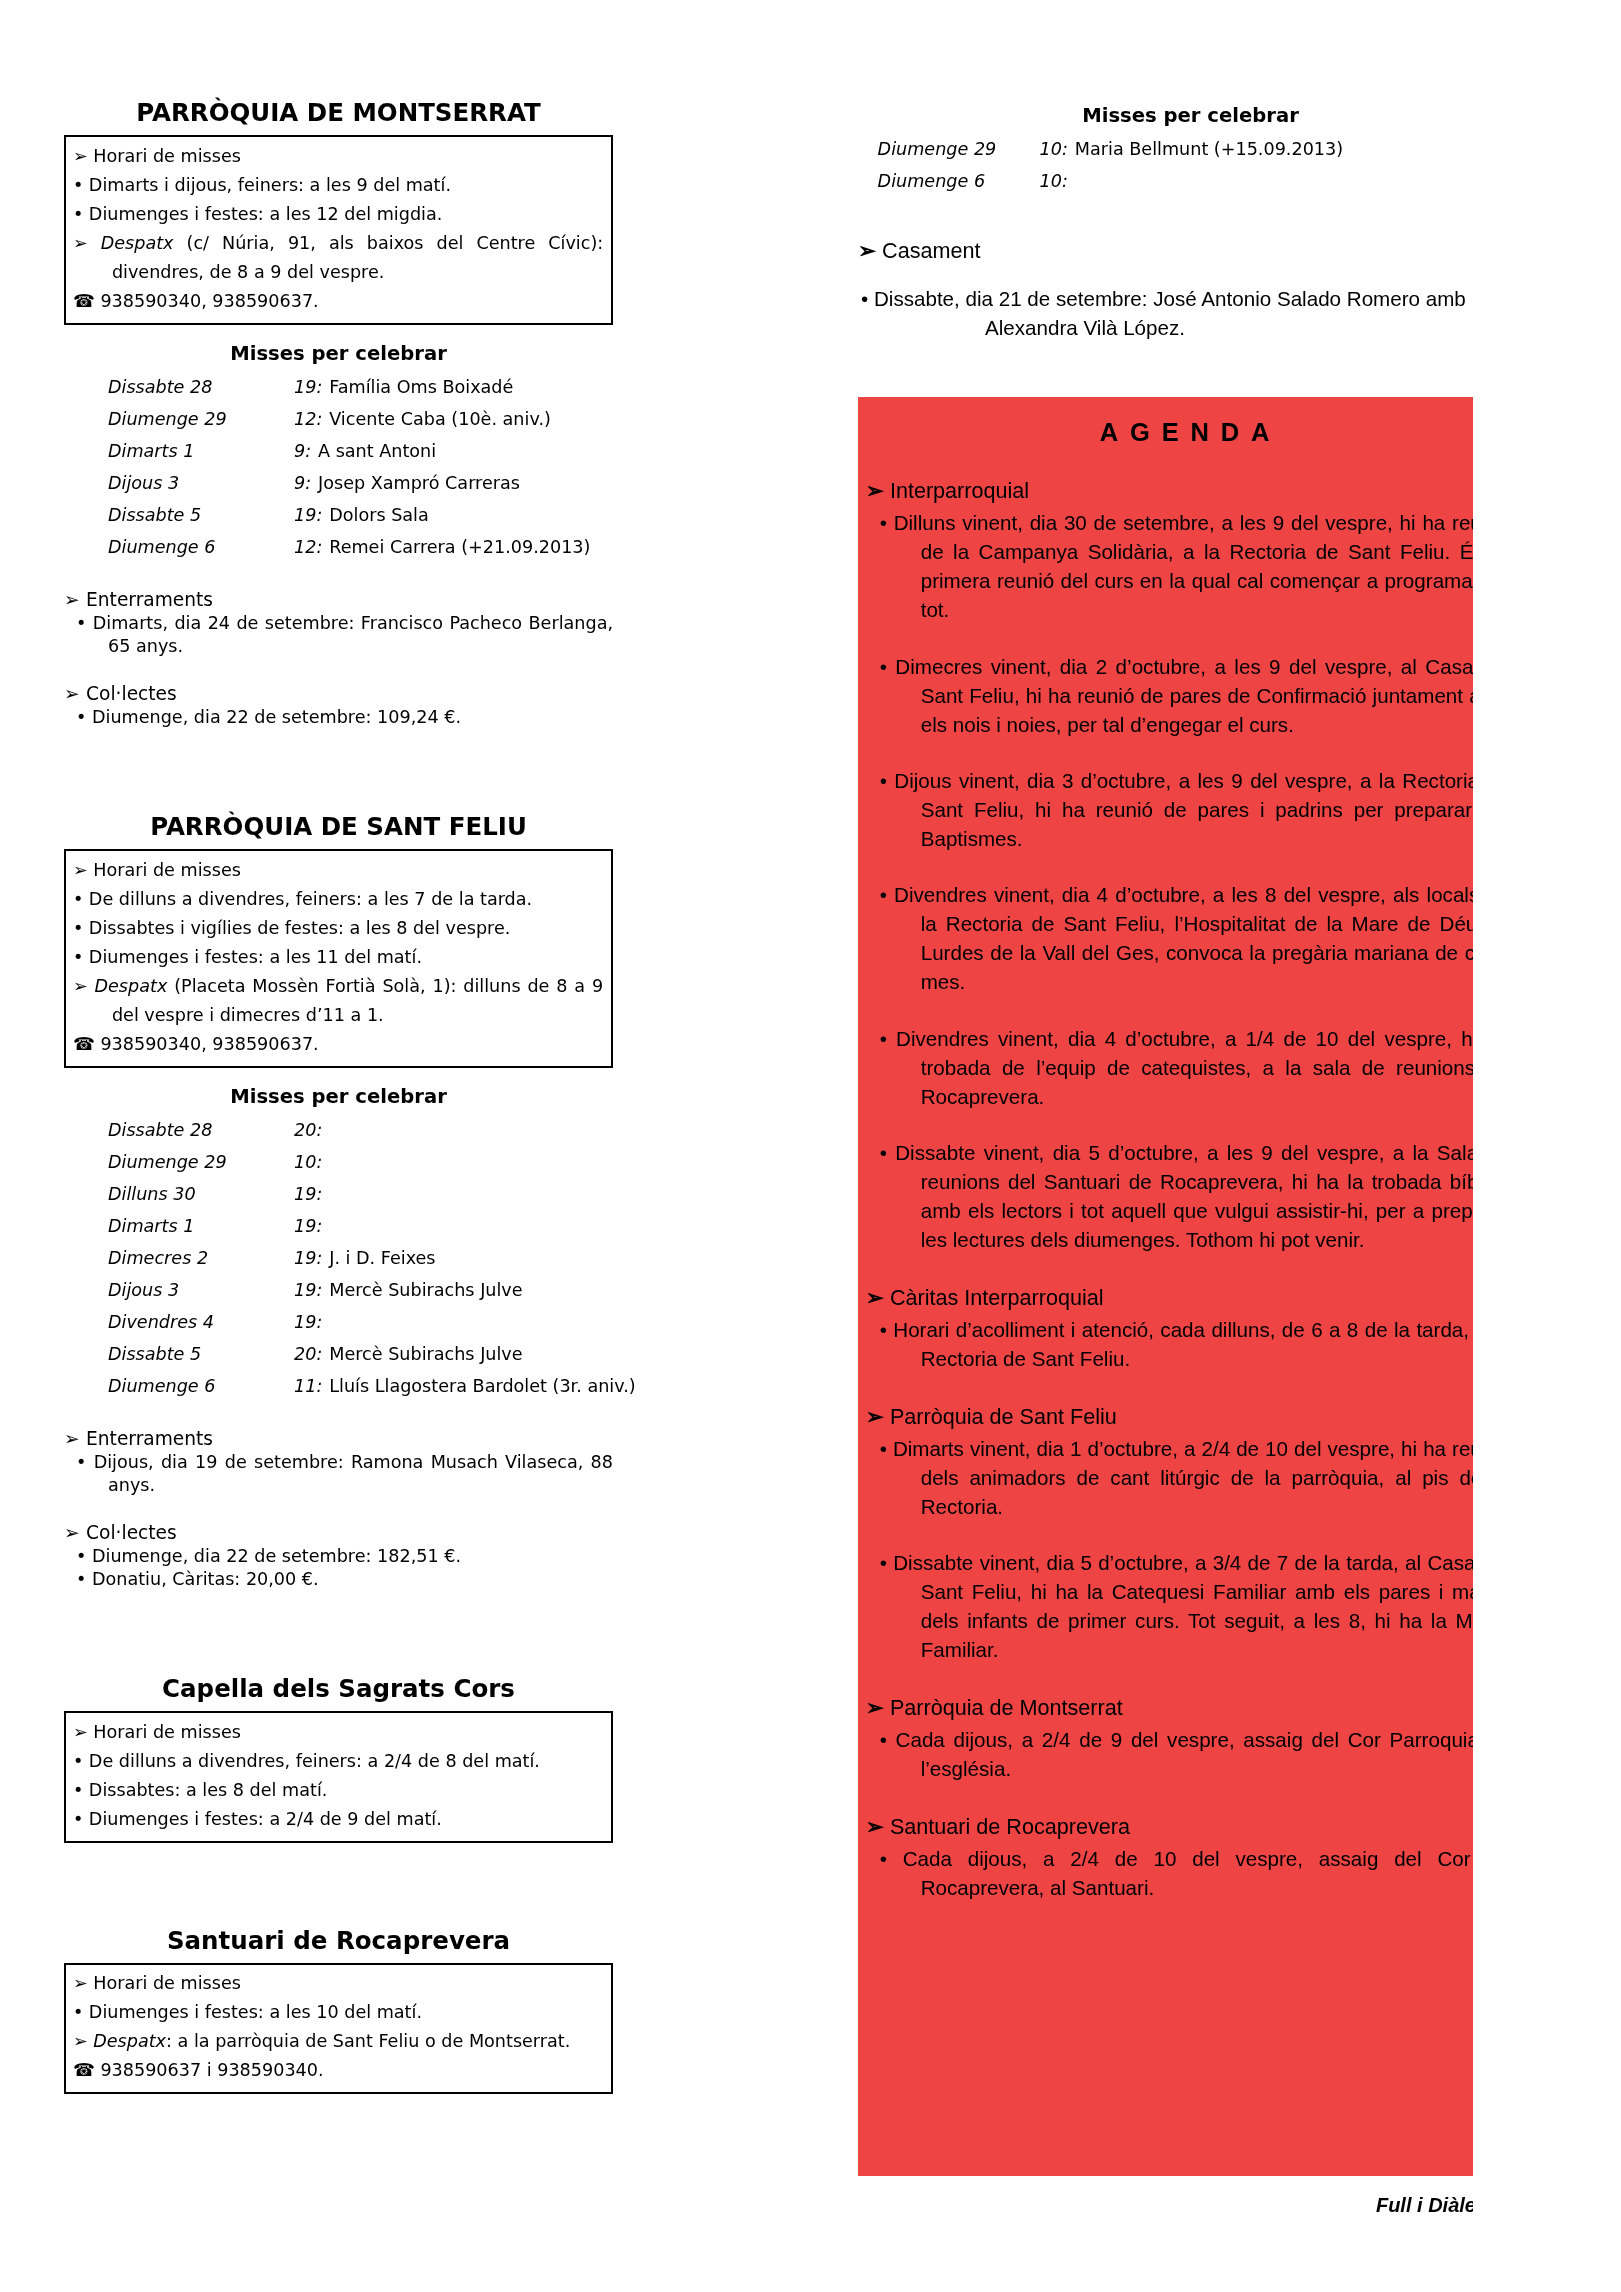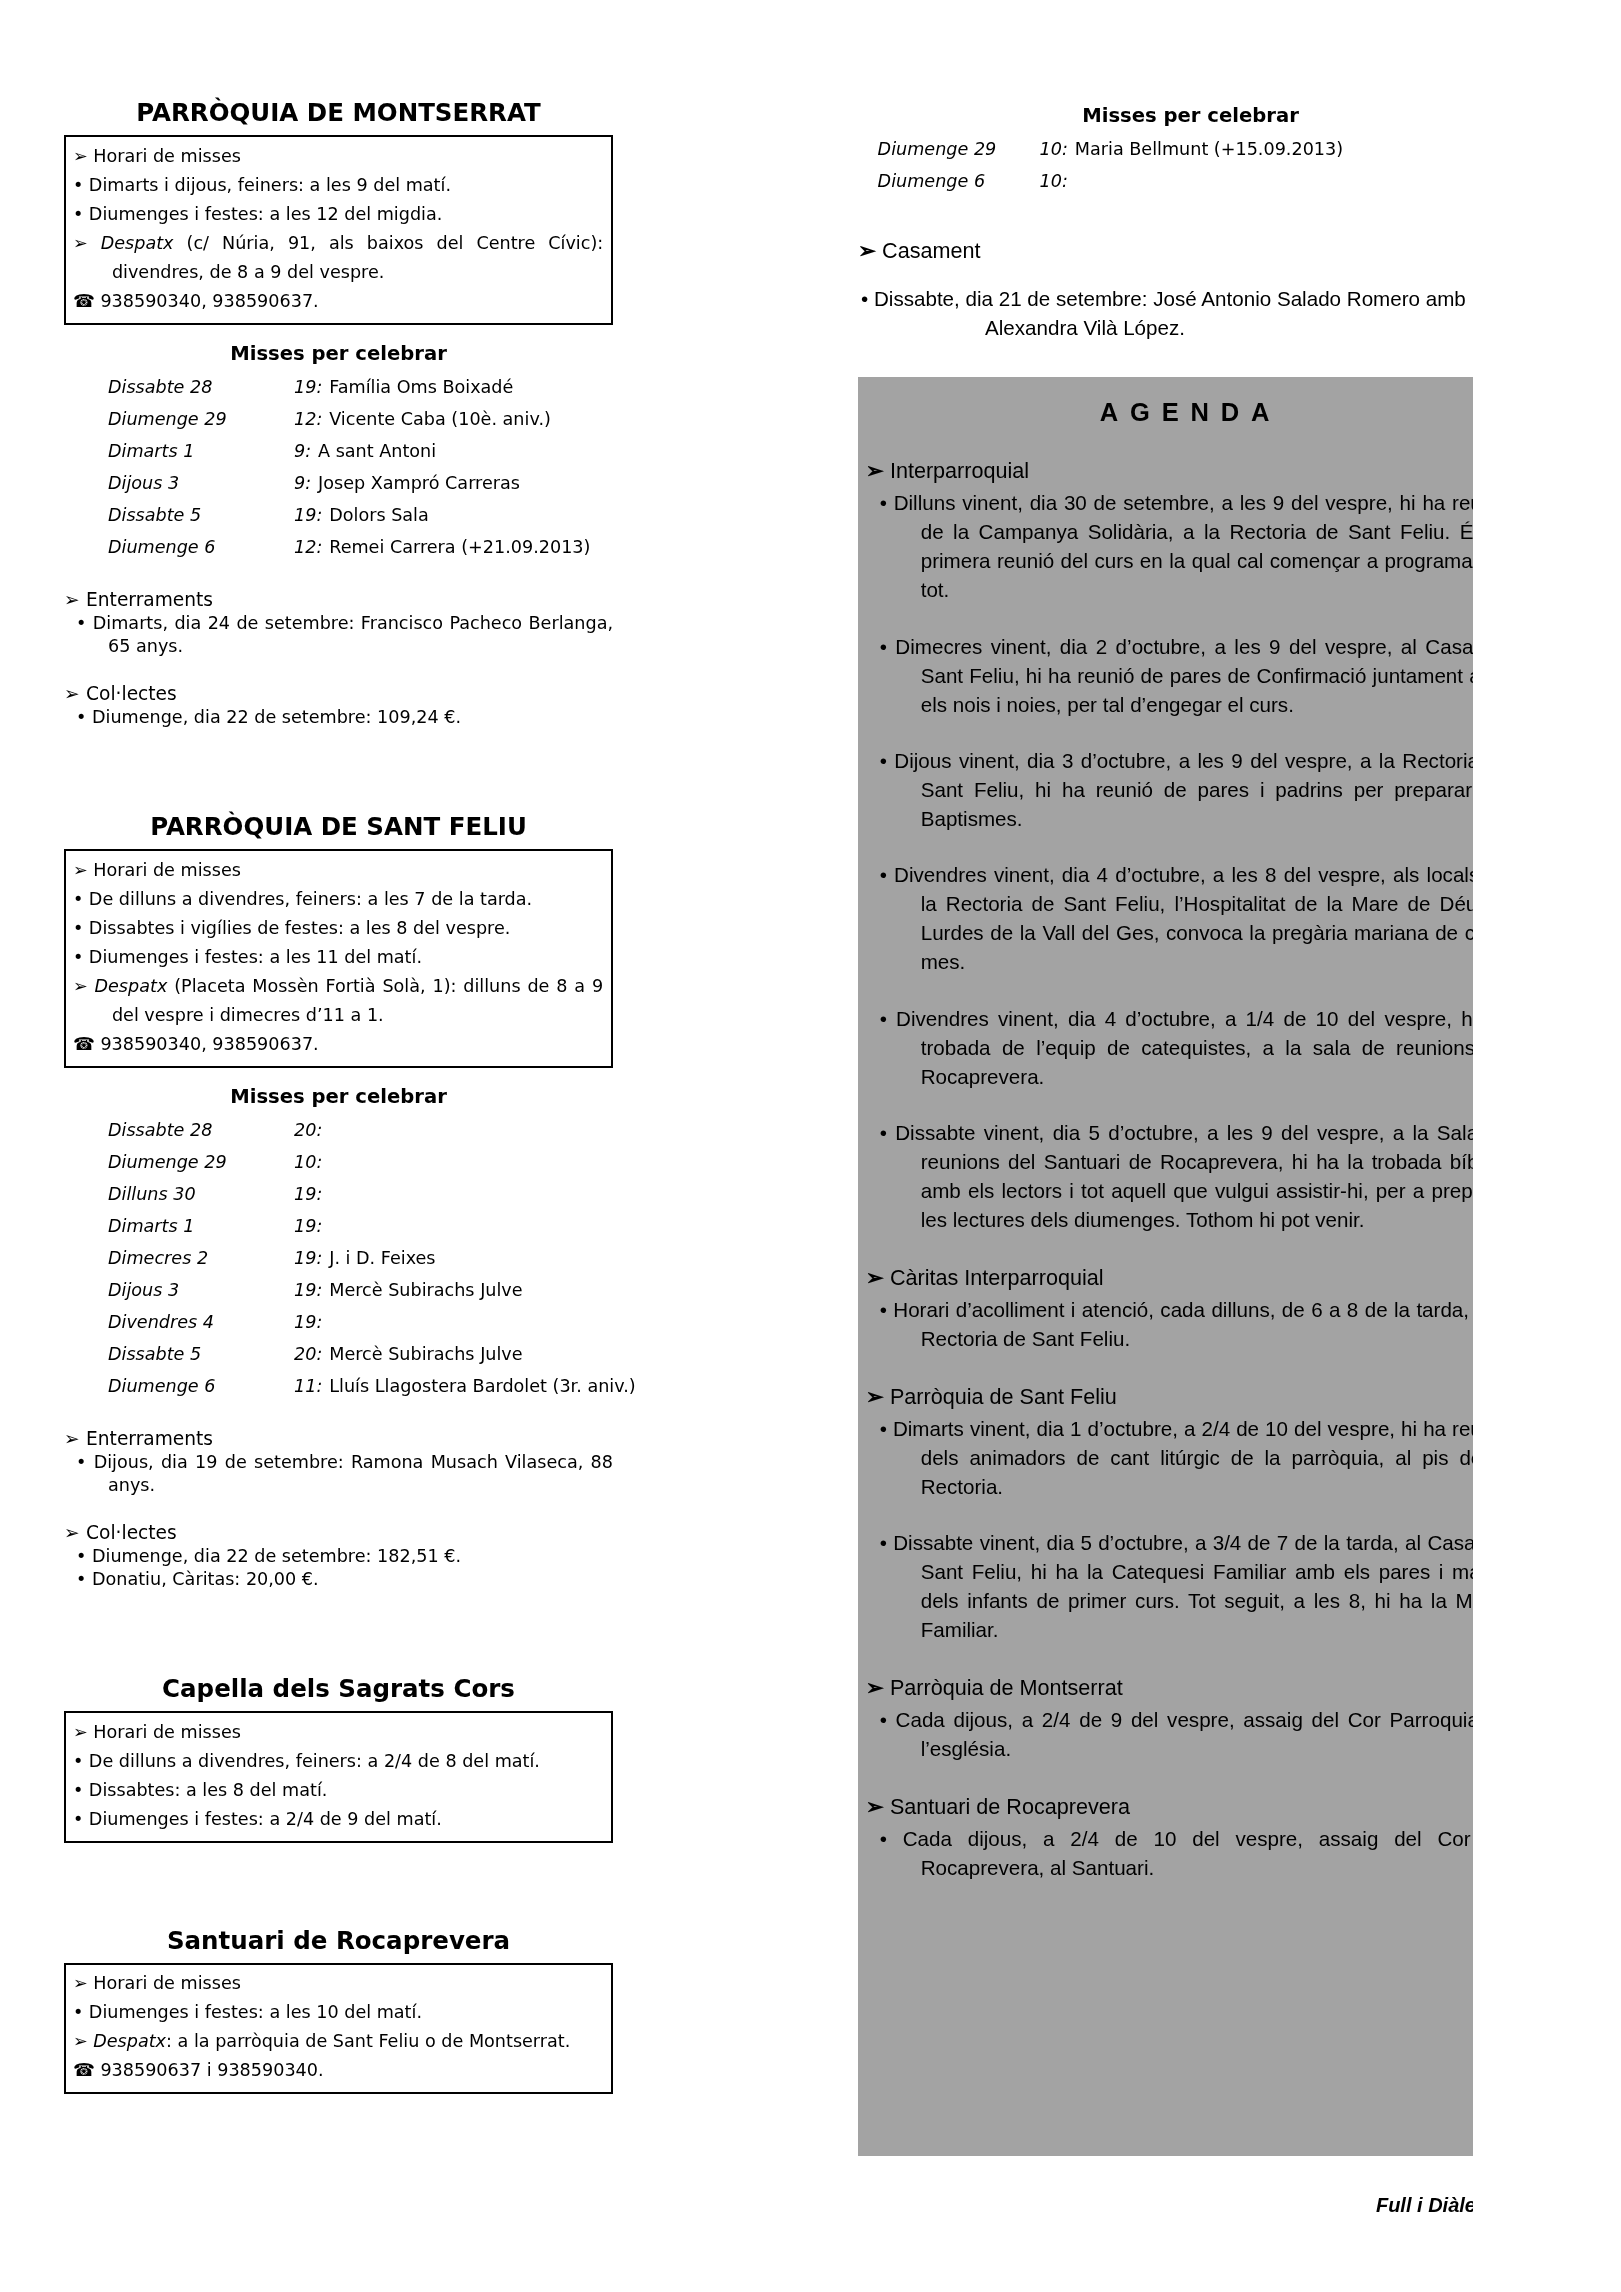--- a/index.html
+++ b/index.html
@@ -26,21 +26,21 @@
   .col-right .mass-row .day{margin-left:19.6px;width:162px;}
   .col-right .mass-heading{margin-top:5.9px;}
 
   .sub-head{font-size:18.6px;font-weight:bold;margin:25.5px 0 2px 0;}
   .sub-item{font-size:17.6px;line-height:23px;text-align:justify;padding-left:44px;text-indent:-32px;}
 
   .narrow{font-family:"Liberation Sans",sans-serif;}
   .casament-head{font-size:21.6px;font-weight:bold;margin:41px 0 20px 0;}
   .casament-item{font-size:20.6px;line-height:29px;padding-left:127px;text-indent:-124px;}
 
-  .agenda{background:#a3a3a3;margin-top:35px;padding:11.8px 13.7px 29px 13.7px;box-sizing:border-box;
+  .agenda{background:#ef4444;margin-top:55px;padding:11.8px 13.7px 29px 13.7px;box-sizing:border-box;
           min-height:1779px;}
   .agenda-title{font-size:25.5px;font-weight:bold;text-align:center;letter-spacing:11.8px;margin:9.8px 0 25.5px 0;}
   .agenda-group-head{font-size:21.6px;font-weight:bold;margin:31px 0 3.9px -5.9px;}
   .agenda-item{font-size:20.6px;line-height:29px;text-align:justify;padding-left:49px;text-indent:-41px;
                margin:0 0 27.4px 0;}
   .agenda-item:last-child{margin-bottom:0;}
 
   .footer{position:absolute;left:854px;top:2194px;width:702px;text-align:right;
           font-family:"Liberation Sans",sans-serif;font-size:20px;font-weight:bold;font-style:italic;}
 </style>

